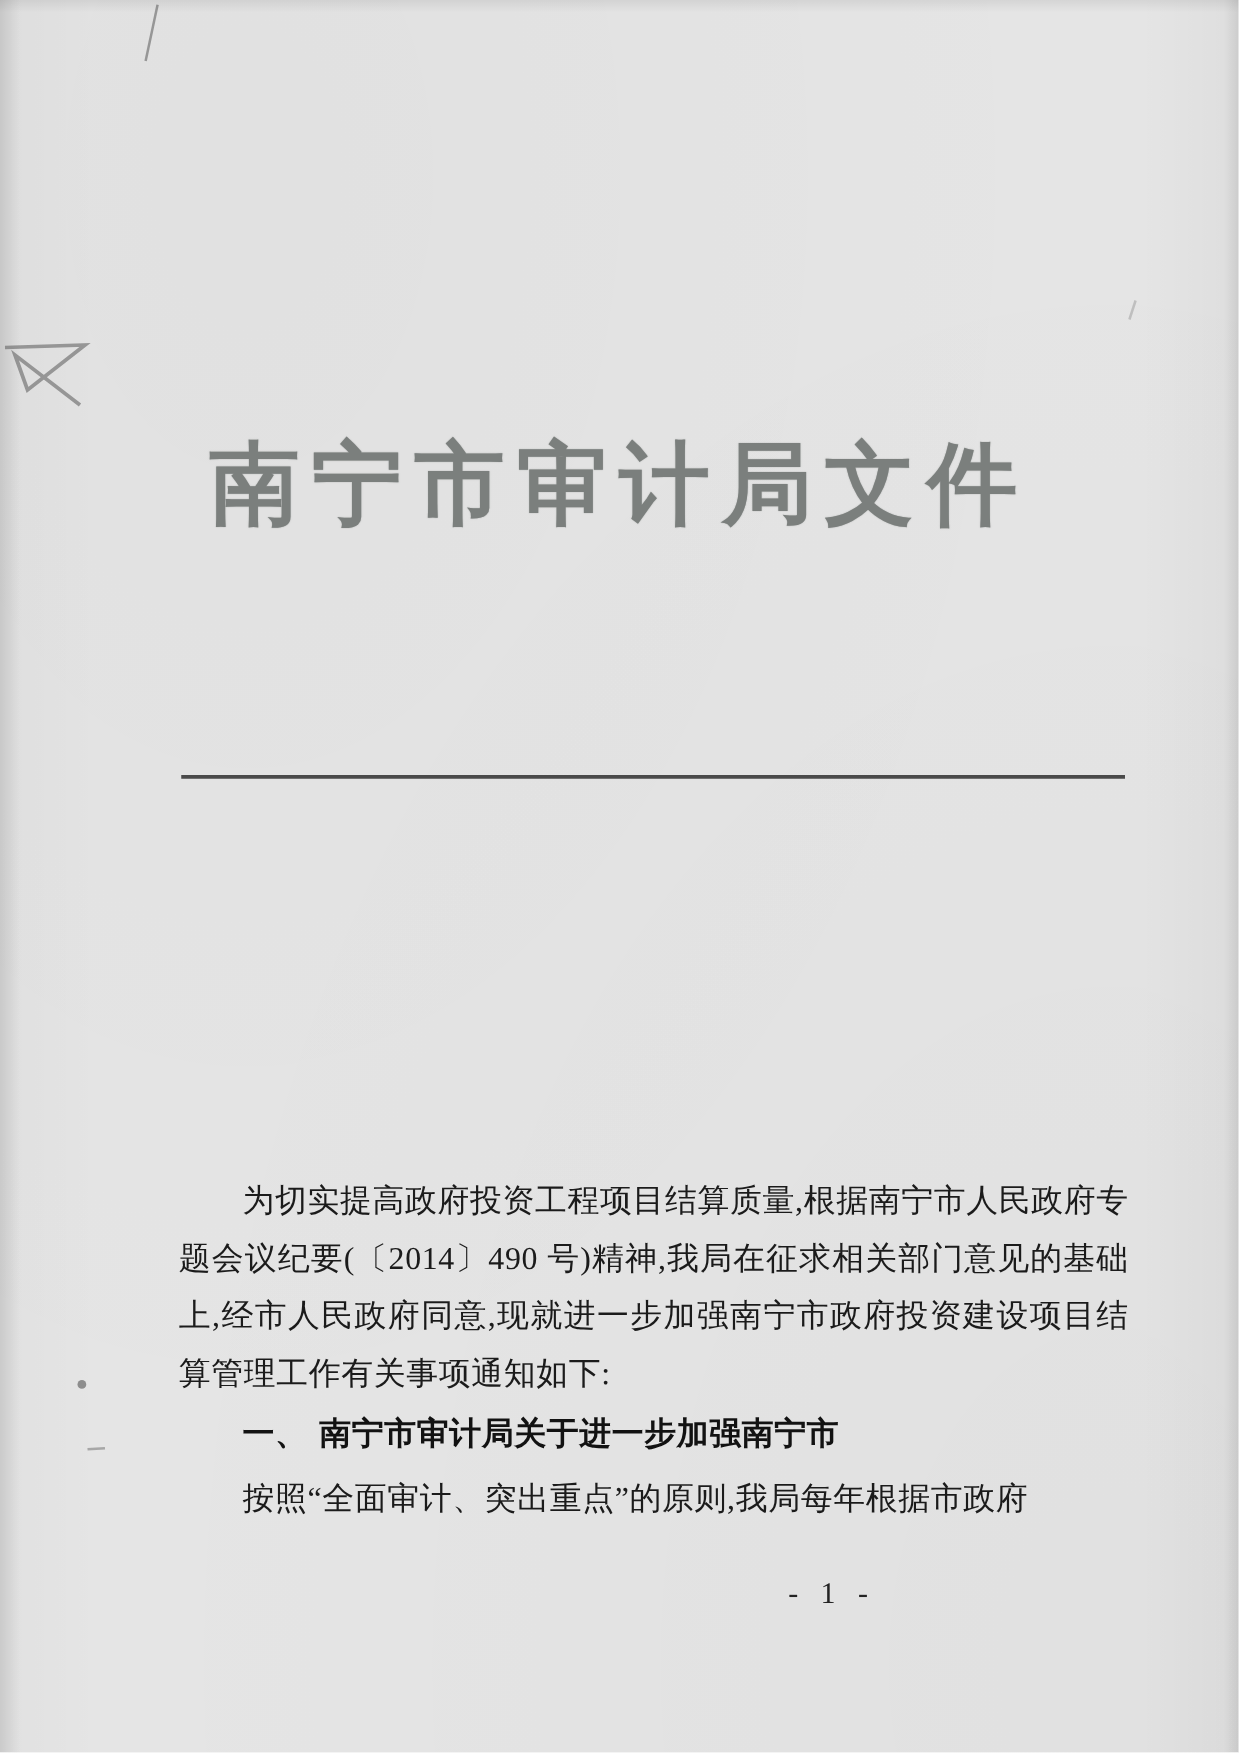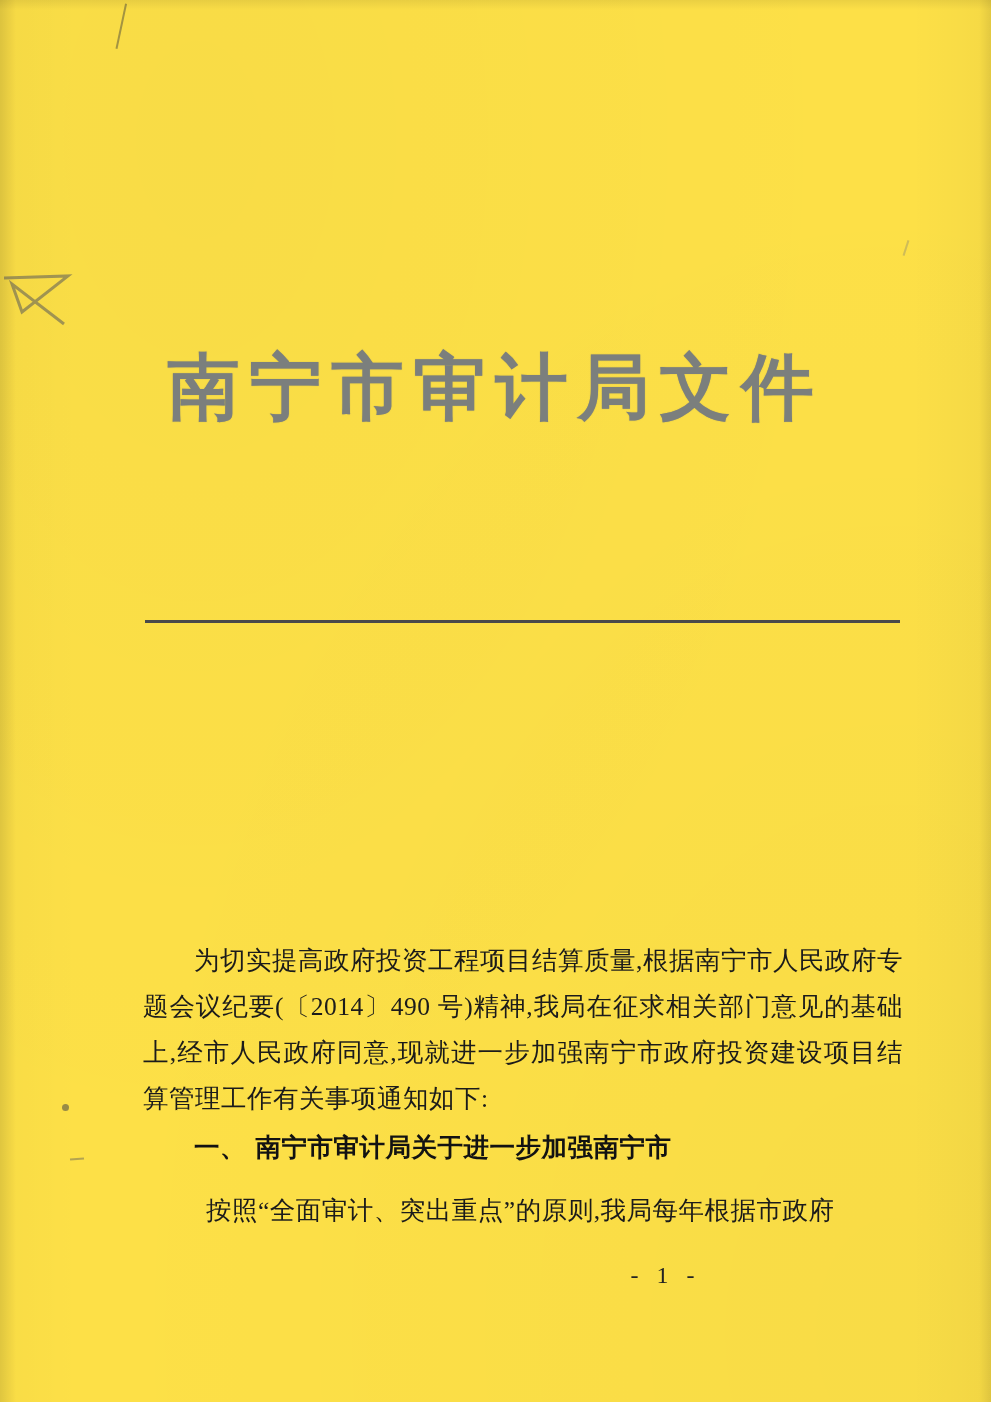--- a/index.html
+++ b/index.html
@@ -7,21 +7,21 @@
     padding: 0;
     background: #ffffff;
   }
   body {
     font-family: "Liberation Serif", "DejaVu Serif", serif;
   }
   .page {
     position: relative;
     width: 991px;
     height: 1402px;
-    background: #fde047;
+    background: #e5e5e5;
     overflow: hidden;
   }
   
   .paper-tint {
     position: absolute;
     inset: 0;
     background:
       radial-gradient(ellipse at 20% 10%, rgba(0,0,0,0.018), rgba(0,0,0,0) 60%),
       radial-gradient(ellipse at 90% 95%, rgba(0,0,0,0.02), rgba(0,0,0,0) 65%),
       linear-gradient(90deg, rgba(0,0,0,0.02), rgba(0,0,0,0) 8%, rgba(0,0,0,0) 92%, rgba(0,0,0,0.03));
@@ -172,21 +172,21 @@
     position: absolute;
     left: 143px;
     width: 760px;
     top: 1176px;
     font-size: 25.5px;
     line-height: 46px;
     letter-spacing: 0.5px;
     color: #1b1b1b;
   }
   .body-text-2 p {
-    margin: 12px;
+    margin: 0;
     text-indent: 2em;
   }
   .page-number {
     position: absolute;
     left: 0; right: 0;
     top: 1262px;
     text-align: center;
     font-size: 24px;
     letter-spacing: 6px;
     color: #232323;

